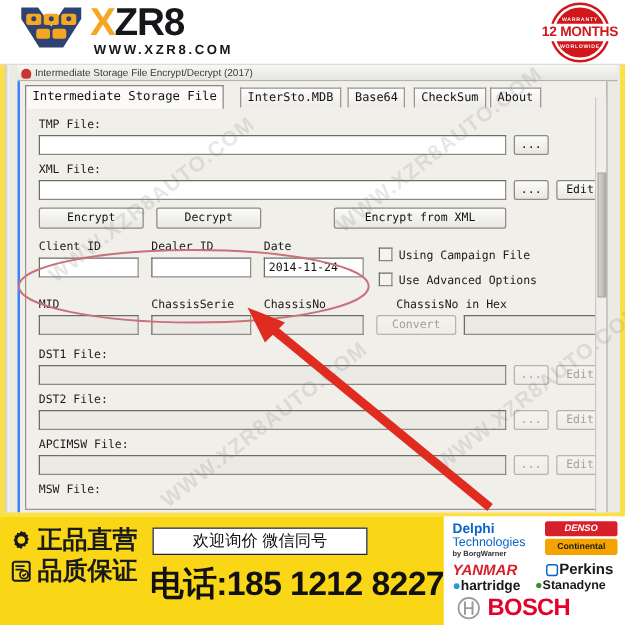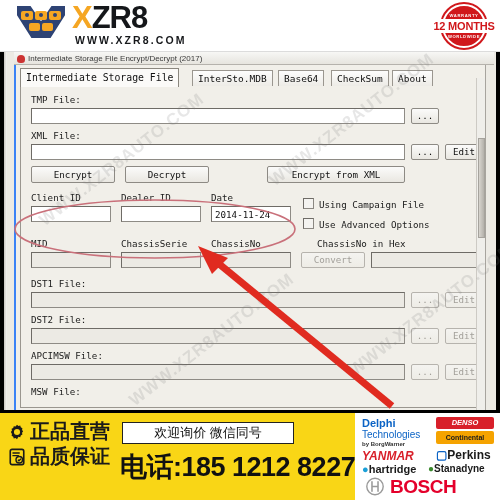--- a/index.html
+++ b/index.html
@@ -2,21 +2,21 @@
 <html><head>
 <meta charset="utf-8">
 <style>
   * { box-sizing: border-box; }
   html, body { margin:0; padding:0; }
   body {
     width:500px; height:500px; overflow:hidden;
     font-family:"Liberation Sans", sans-serif;
     background:#ffffff;
   }
-  #page { position:relative; width:500px; height:480px; background:#000000; }
+  #page { position:relative; width:500px; height:480px; background:#fde047; }
 
   
   .topbar {
     position:absolute; left:0; top:0; width:500px; height:52px;
     background:#ffffff; border-bottom:1px solid #dcdcdc;
     overflow:hidden;
   }
   .logo-wrap { position:absolute; left:12px; top:3px; display:flex; align-items:flex-start; }
   .logo-mark { width:58px; height:40px; position:relative; }
   .logo-text { margin-left:2px; }

